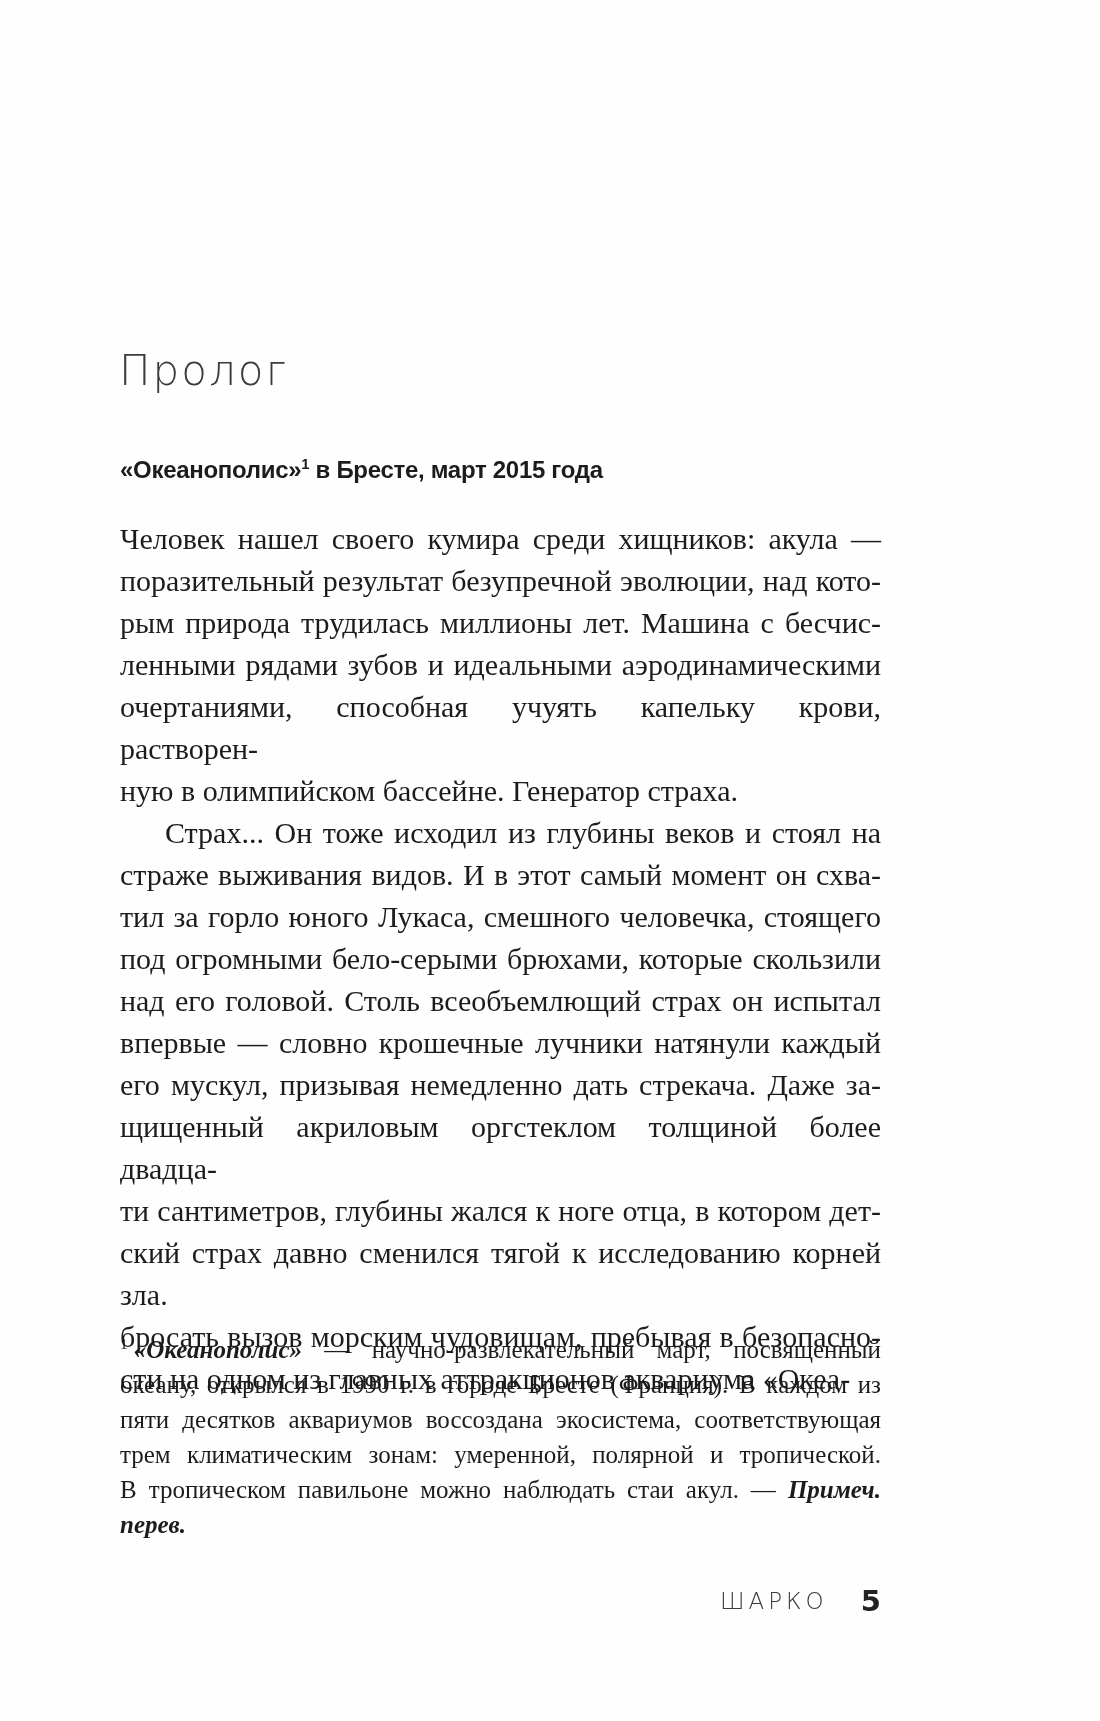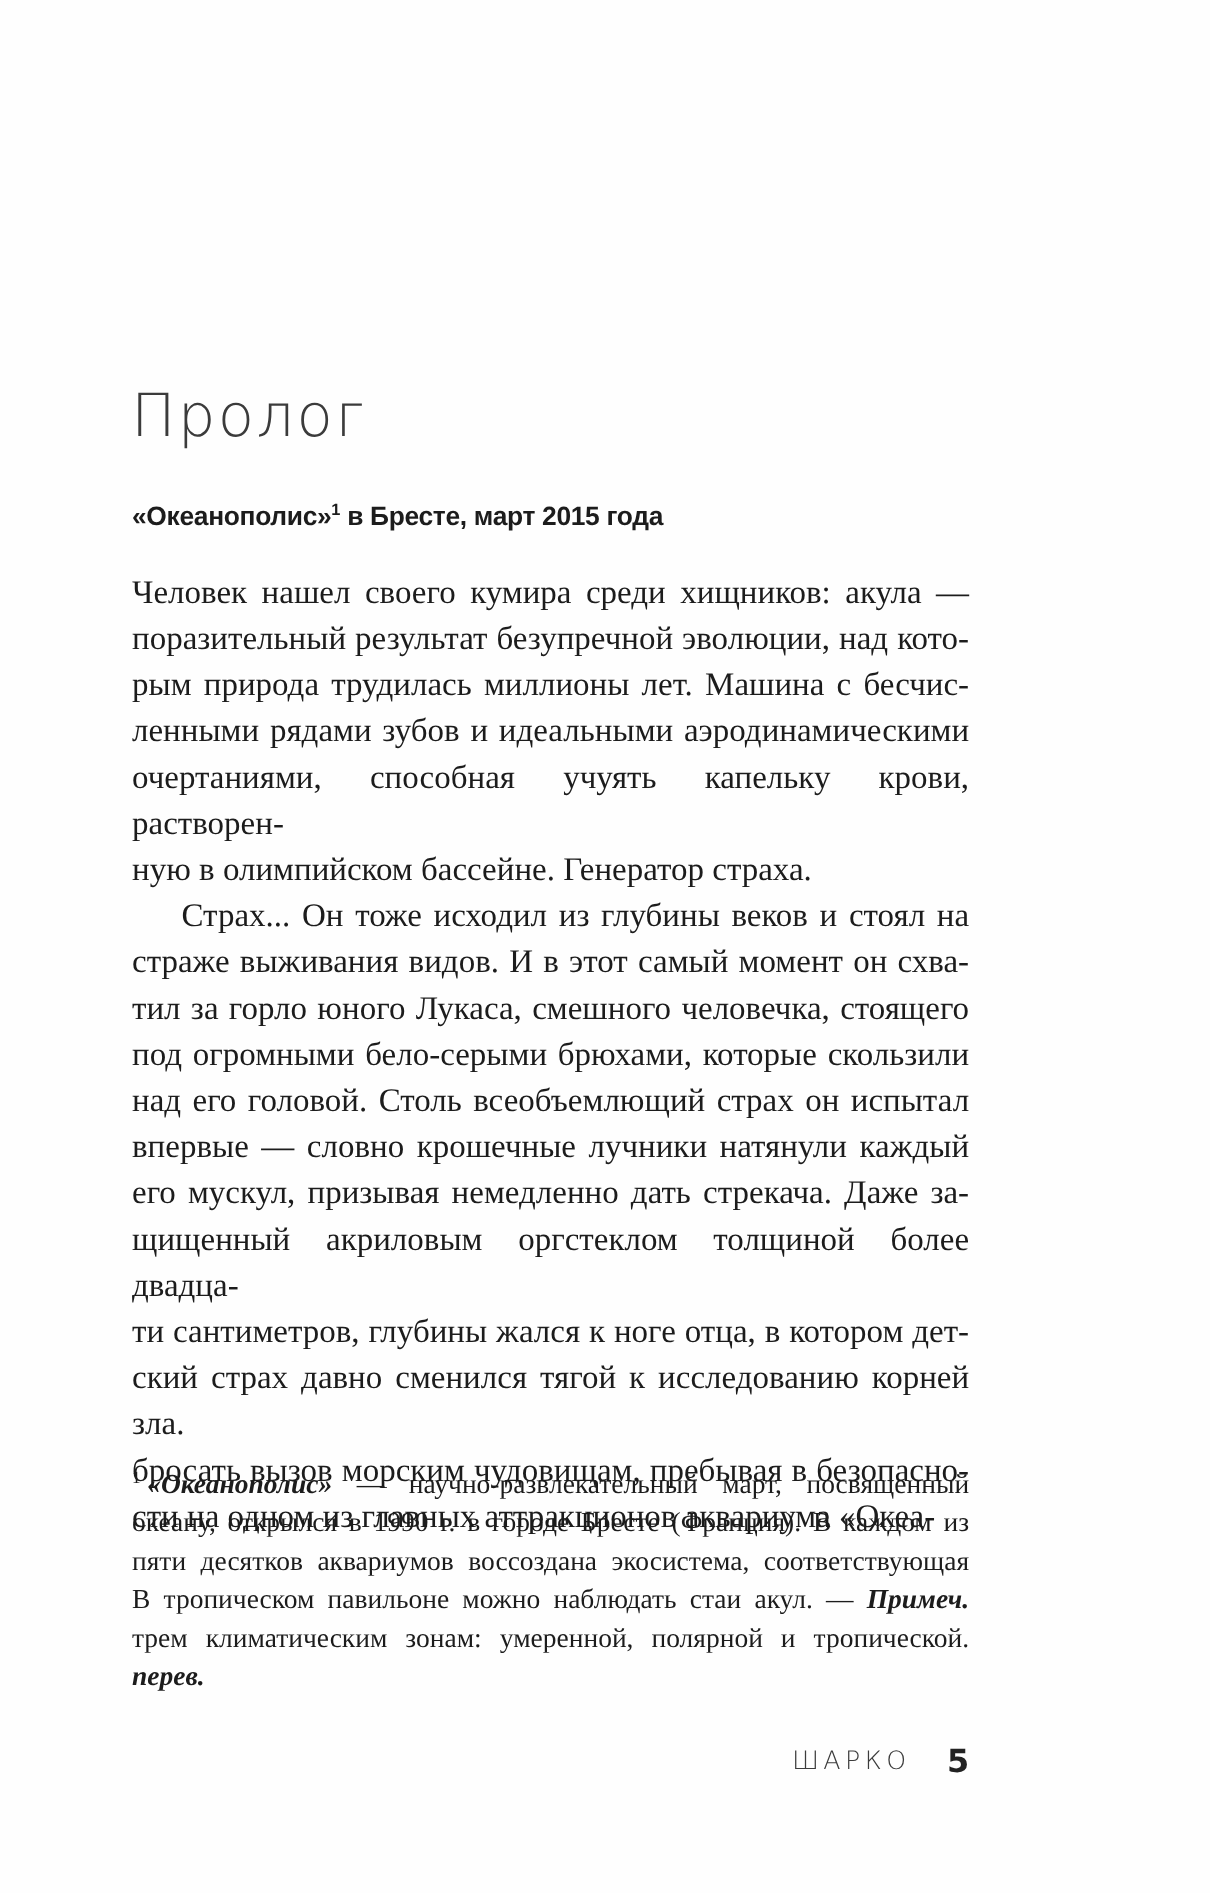--- a/index.html
+++ b/index.html
@@ -18,21 +18,21 @@
     background: #fefefe;
   }
 
   
   .chapter-heading {
     position: absolute;
     left: 119px;
     top: 346px;
     font-family: "DejaVu Sans", "Liberation Sans", sans-serif;
     font-weight: 200;
-    font-size: 54px;
+    font-size: 42px;
     letter-spacing: 2px;
     color: #3b3b3b;
   }
 
   
   .section-subtitle {
     position: absolute;
     left: 120px;
     top: 456px;
     font-family: "Liberation Sans", "DejaVu Sans", sans-serif;
@@ -149,22 +149,22 @@
       <div class="para indent">
         <div class="tline">бросать вызов морским чудовищам, пребывая в безопасно-</div>
         <div class="tline last">сти на одном из главных аттракционов аквариума «Океа-</div>
       </div>
     </div>
 
   <div class="footnote">
       <div class="fn-line"><sup class="fn-sup">1</sup><span class="fn-bi">«Океанополис»</span><span> — научно-развлекательный март, посвященный</span></div>
       <div class="fn-line"><span>океану, открылся в 1990 г. в городе Бресте (Франция). В каждом из</span></div>
       <div class="fn-line"><span>пяти десятков аквариумов воссоздана экосистема, соответствующая</span></div>
+      <div class="fn-line"><span>трем климатическим зонам: умеренной, полярной и тропической.</span></div>
       <div class="fn-line"><span>В тропическом павильоне можно наблюдать стаи акул. — </span><span class="fn-bi">Примеч.</span></div>
-      <div class="fn-line"><span>трем климатическим зонам: умеренной, полярной и тропической.</span></div>
       <div class="fn-line last"><span class="fn-bi">перев.</span></div>
     </div>
 
   <div class="page-footer">
     <span class="running-title">ШАРКО</span>
     <span class="page-number">5</span>
   </div>
 
 </div>
 

